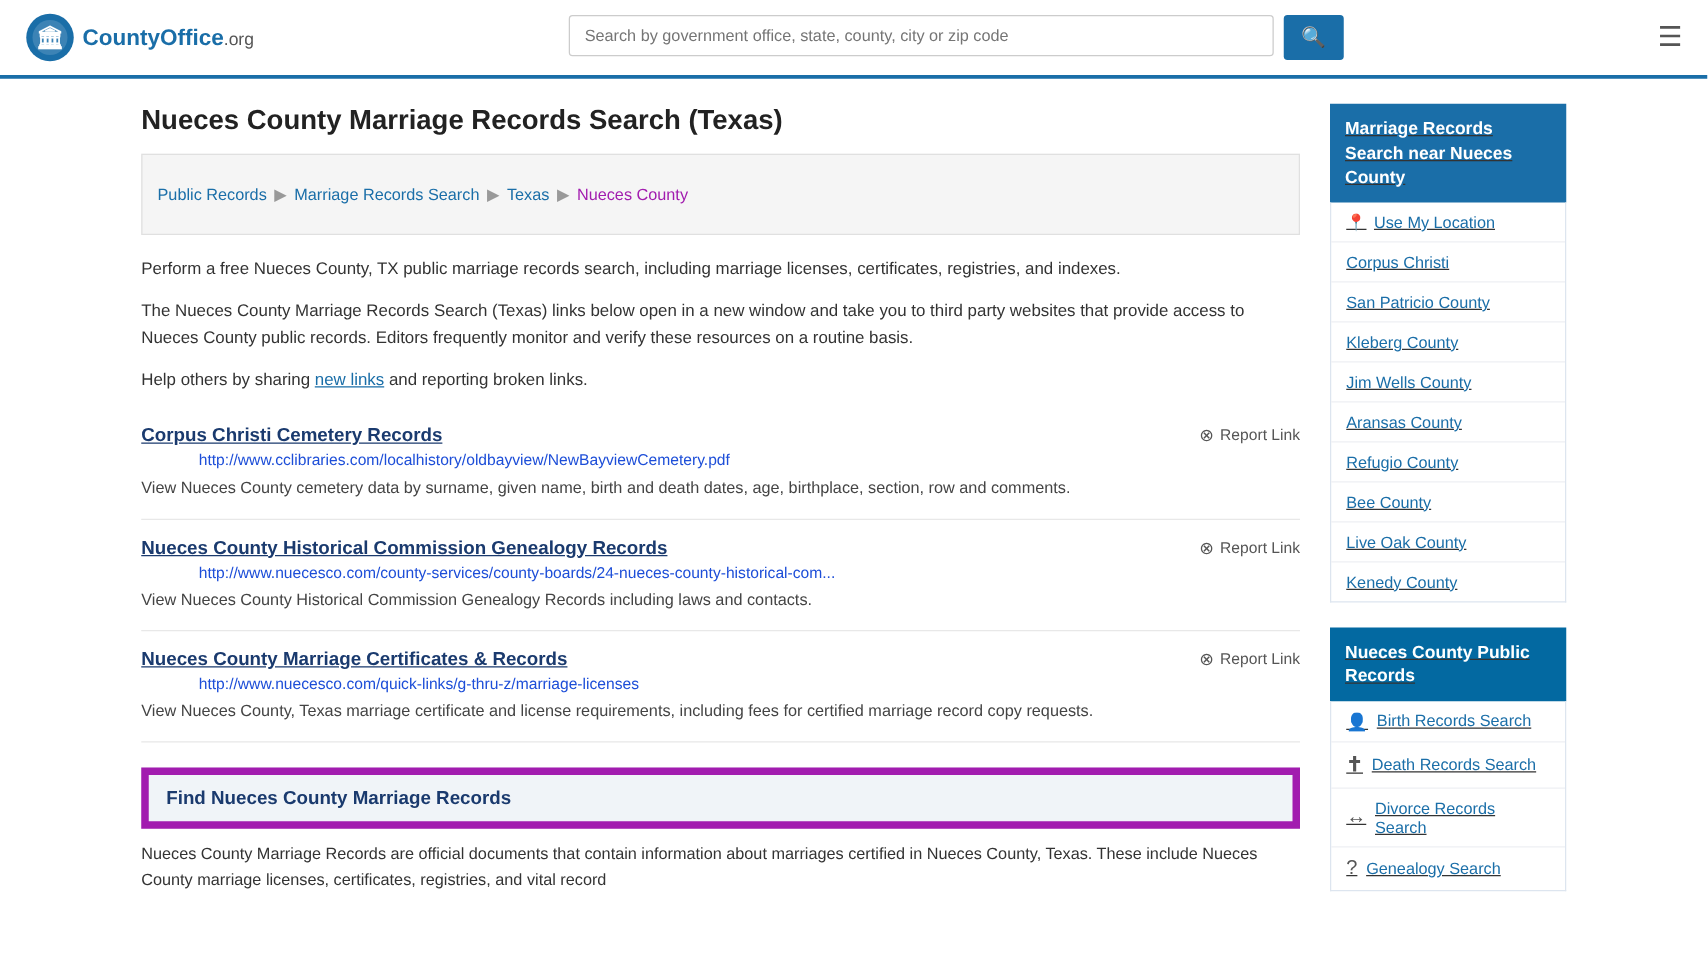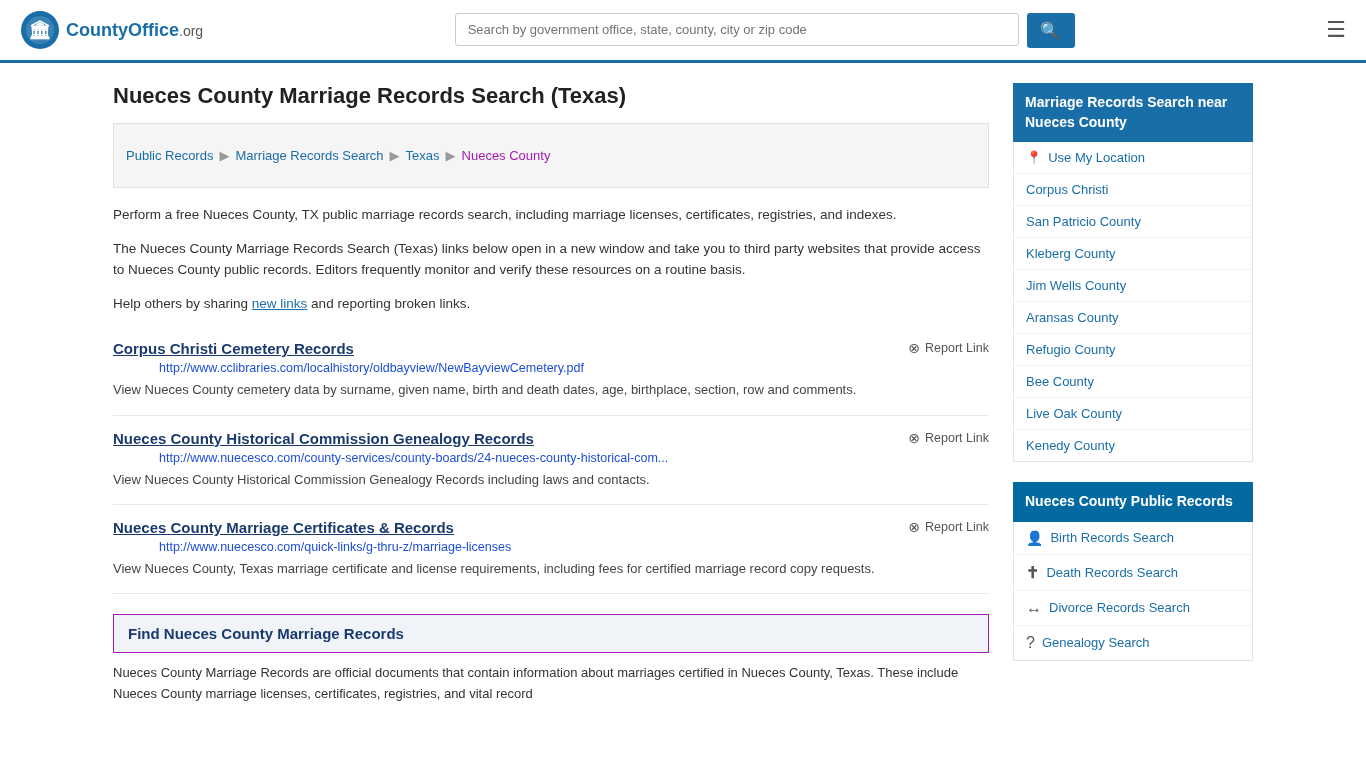--- a/index.html
+++ b/index.html
@@ -68,22 +68,23 @@
       margin: 0 auto;
       padding: 20px 20px 0 20px;
       display: flex;
       gap: 24px;
       justify-content: space-between;
     }
     #content-area {
       flex: 1;
     }
     #sidebar {
-      width: 240px;
+      width: 189px;
       flex-shrink: 0;
+      text-decoration: underline;
     }
 
     
     #page-title {
       font-size: 22px;
       font-weight: bold;
       color: #222;
       margin-bottom: 14px;
     }
 
@@ -320,21 +321,21 @@
             <span>Report Link</span>
           </div>
         </div>
         <div class="record-url">http://www.nuecesco.com/quick-links/g-thru-z/marriage-licenses</div>
         <div class="record-desc">View Nueces County, Texas marriage certificate and license requirements, including fees for certified marriage record copy requests.</div>
       </div>
 
     </div>
 
     <div id="find-section">
-      <div id="find-section-header" style="background:#f0f4f8; border:1px solid #a21caf; padding:10px 14px; font-size:15px; font-weight:bold; color:#1a3a6e; ">Find Nueces County Marriage Records</div>
+      <div id="find-section-header" style="background:#f0f4f8; border:6px solid #a21caf; padding:10px 14px; font-size:15px; font-weight:bold; color:#1a3a6e; ">Find Nueces County Marriage Records</div>
       <p id="find-section-text" style="font-size:13px; line-height:1.6; color:#333;">Nueces County Marriage Records are official documents that contain information about marriages certified in Nueces County, Texas. These include Nueces County marriage licenses, certificates, registries, and vital record</p>
     </div>
 
   </div>
 
   <div id="sidebar">
 
     <div class="sidebar-section">
       <div class="sidebar-header">Marriage Records Search near Nueces County</div>
       <div class="sidebar-list">

